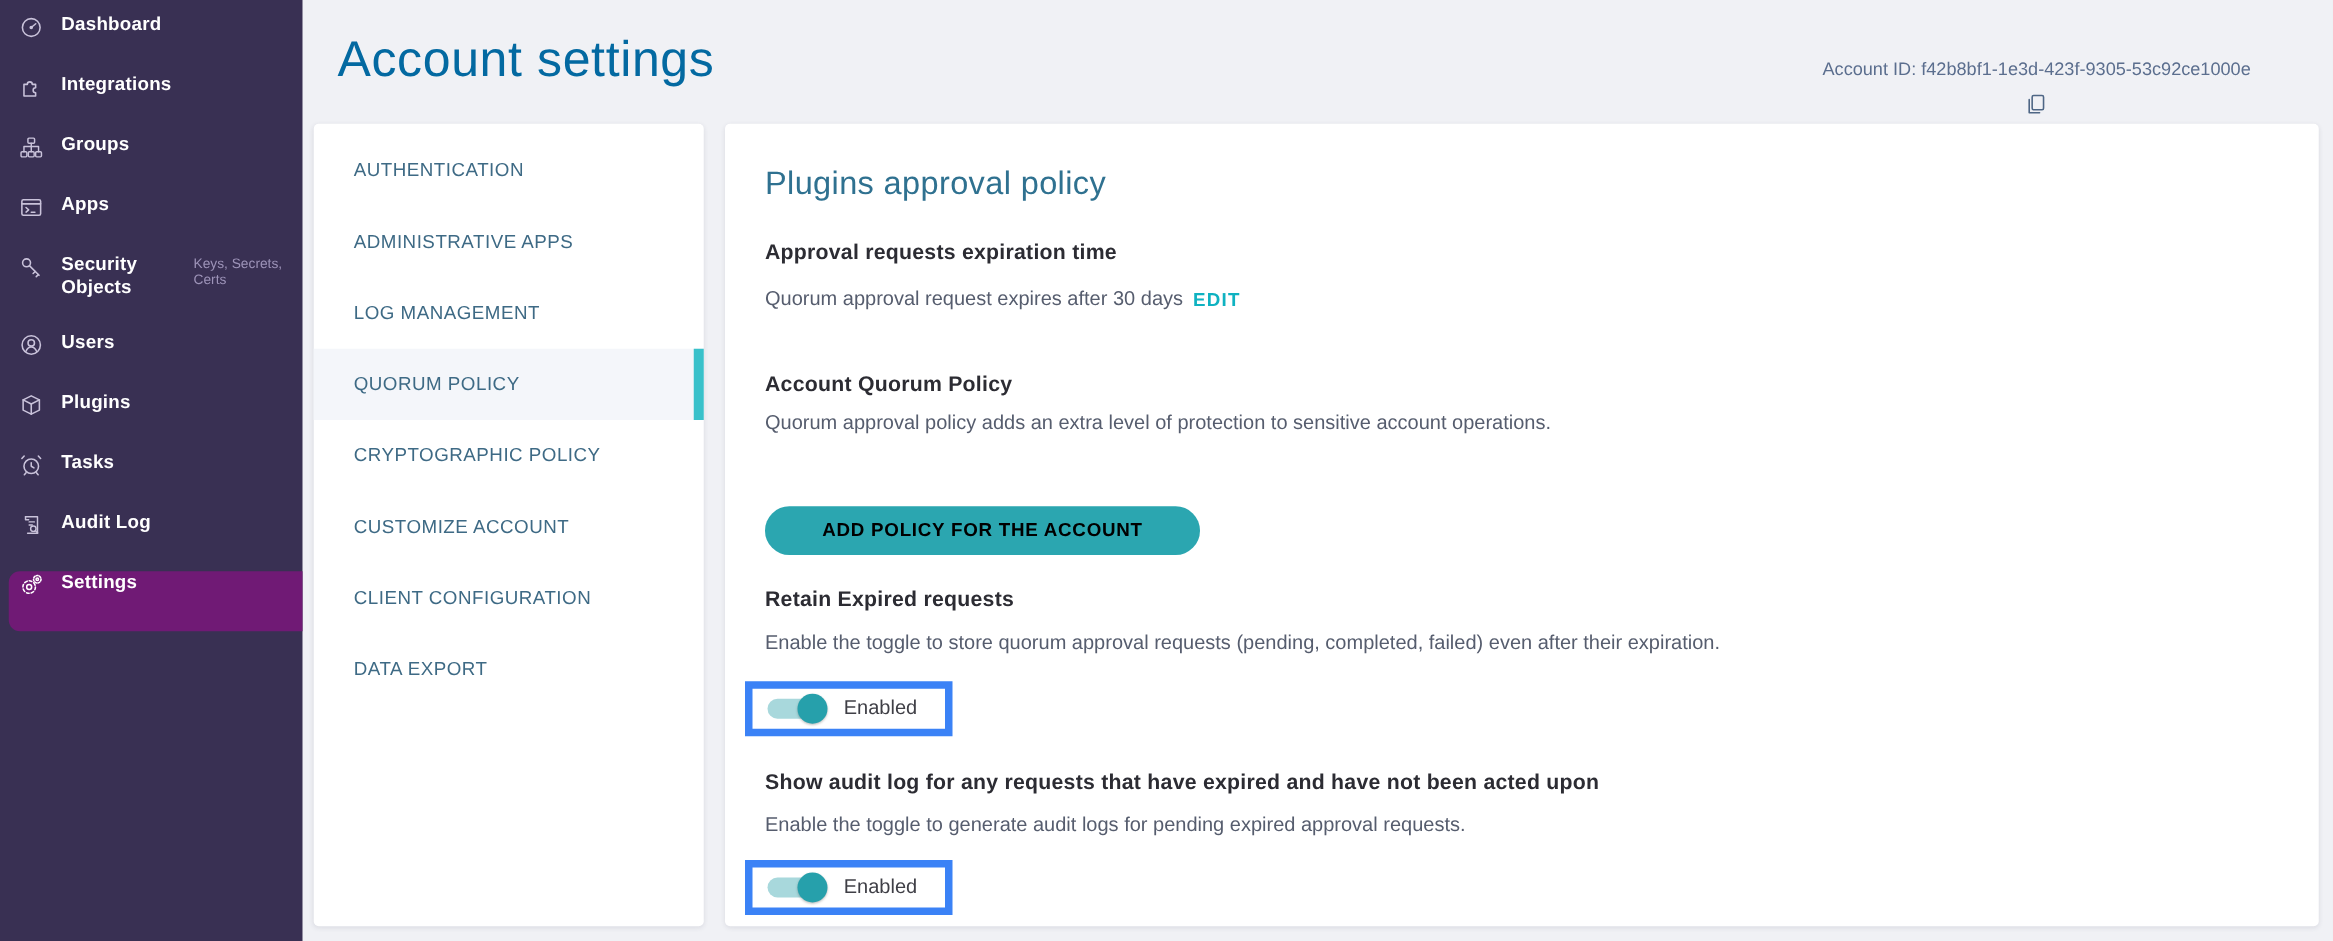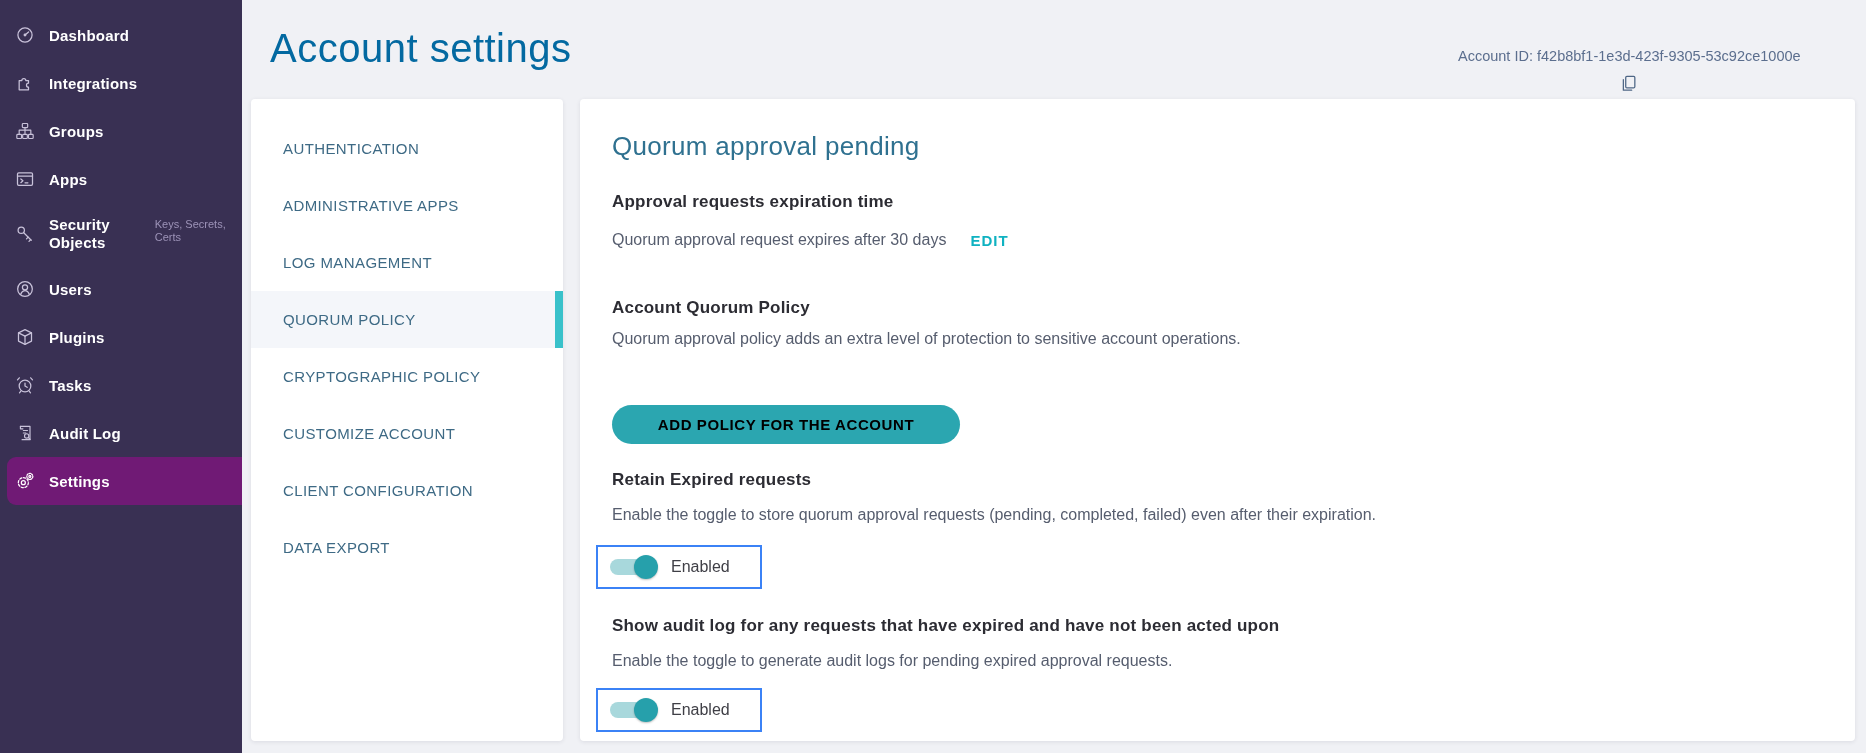--- a/index.html
+++ b/index.html
@@ -3,59 +3,59 @@
 <meta charset="utf-8">
 <style>
   * { margin:0; padding:0; box-sizing:border-box; }
   html,body { background:#e9eaef; }
   body { font-family:"Liberation Sans", sans-serif; }
 
   .frame { position:relative; width:1866px; height:753px; background:#f0f1f5; overflow:hidden; }
 
   
   .sidebar { position:absolute; left:0; top:0; width:242px; height:753px; background:#393053; padding-top:11px; }
-  .side-item { display:flex; align-items:center; gap:13px; height:48px; padding-left:14px; cursor:pointer; }
+  .side-item { display:flex; gap:13px; height:48px; padding-left:14px; cursor:pointer; }
   .side-item.two-line { height:62px; }
   .side-item.active { margin-left:7px; padding-left:7px; background:#701a75; border-radius:9px 0 0 9px; }
   .s-icon { width:22px; height:22px; display:flex; align-items:center; justify-content:center; color:#c9c2da; flex:0 0 22px; }
   .side-item.active .s-icon { color:#ffffff; }
   .s-label { color:#ffffff; font-size:15px; font-weight:700; letter-spacing:.2px; }
   .s-col { display:flex; flex-direction:row; line-height:1.2; }
   .s-sub { color:#9d93b8; font-size:11px; font-weight:400; margin-top:2px; }
 
   
   .page-title { position:absolute; left:270px; top:26px; font-size:40px; font-weight:300; color:#0369a1; letter-spacing:.5px; }
   .account-row { position:absolute; top:48px; left:1458px; display:flex; align-items:center; gap:9px;flex-direction:column; }
   .account-id { color:#5b6e8e; font-size:14.5px; }
   .hdr-icon { width:20px; height:20px; color:#4e6685; cursor:pointer; display:flex; align-items:center; }
 
   
-  .nav-card { position:absolute; left:251px; top:99px; width:312px; height:642px; background:#ffffff; border-radius:4px; box-shadow:0 1px 4px rgba(40,40,70,.10); padding-top:21px; }
+  .nav-card { position:absolute; left:251px; top:99px; width:312px; height:642px; background:#ffffff; border-radius:4px; box-shadow:0 1px 4px rgba(40,40,70,.10); padding-top:9px; }
   .snav-item { position:relative; height:57px; display:flex; align-items:center; padding:0 32px; font-size:15px; color:#3e6a85; letter-spacing:.4px; cursor:pointer; }
   .snav-item.active { background:#f4f6fa; }
   .snav-item.active::after { content:""; position:absolute; right:0; top:0; bottom:0; width:8px; background:#39c1ca; }
 
   
   .content-card { position:absolute; left:580px; top:99px; width:1275px; height:642px; background:#ffffff; border-radius:4px; box-shadow:0 1px 4px rgba(40,40,70,.10); }
   .c-abs { position:absolute; left:32px; }
   .c-heading { top:32px; font-size:26px; font-weight:400; color:#2f7190; letter-spacing:.3px; }
   .sec-title { font-size:17px; font-weight:700; color:#2c2c33; letter-spacing:.2px; }
   .sec-desc  { font-size:16px; color:#565d6e; }
   .t-exp   { top:93px; }
   .d-exp   { top:132px; display:flex; align-items:center; }
-  .edit-link { margin-left:24px; color:#0fb2c1; font-size:15px; font-weight:700; letter-spacing:1px; cursor:pointer; }
+  .edit-link { margin-left:8px; color:#0fb2c1; font-size:15px; font-weight:700; letter-spacing:1px; cursor:pointer; }
   .t-aqp   { top:199px; }
   .d-aqp   { top:231px; }
   .add-btn { top:306px; height:39px; width:348px; border:none; border-radius:20px; background:#2ba6b0; color:#000000; font-family:"Liberation Sans",sans-serif; font-size:15px; font-weight:700; letter-spacing:.6px; cursor:pointer; display:flex; align-items:center; justify-content:center; }
   .t-ret   { top:371px; }
   .d-ret   { top:407px; }
   .t-aud   { top:517px; }
   .d-aud   { top:553px; }
 
-  .hl-box { position:absolute; left:16px; width:166px; height:44px; border:2px solid #3b82f6; display:flex; align-items:center; padding-left:12px; gap:15px; }
+  .hl-box { position:absolute; left:16px; width:166px; height:44px; border:6px solid #3b82f6; display:flex; align-items:center; padding-left:12px; gap:15px; }
   .box-1 { top:446px; }
   .box-2 { top:589px; }
 
   .switch { position:relative; width:46px; height:24px; cursor:pointer; flex:0 0 46px; }
   .track  { position:absolute; left:0; top:4px; width:44px; height:16px; border-radius:8px; background:#a8d8dc; }
   .knob   { position:absolute; right:-2px; top:0; width:24px; height:24px; border-radius:50%; background:#26a0ab; box-shadow:0 1px 2px rgba(0,0,0,.25); }
   .toggle-label { font-size:16px; color:#3f3f46; }
 
   svg { display:block; }
 </style>
@@ -211,21 +211,21 @@
     <div class="snav-item">LOG MANAGEMENT</div>
     <div class="snav-item active">QUORUM POLICY</div>
     <div class="snav-item">CRYPTOGRAPHIC POLICY</div>
     <div class="snav-item">CUSTOMIZE ACCOUNT</div>
     <div class="snav-item">CLIENT CONFIGURATION</div>
     <div class="snav-item">DATA EXPORT</div>
   </div>
 
   <div class="content-card">
 
-    <div class="c-abs c-heading">Quorum approval pending</div>
+    <div class="c-abs c-heading">Plugins approval policy</div>
 
     <div class="c-abs sec-title t-exp">Approval requests expiration time</div>
     <div class="c-abs d-exp">
       <span class="sec-desc">Quorum approval request expires after 30 days</span>
       <span class="edit-link">EDIT</span>
     </div>
 
     <div class="c-abs sec-title t-aqp">Account Quorum Policy</div>
     <div class="c-abs sec-desc d-aqp">Quorum approval policy adds an extra level of protection to sensitive account operations.</div>
 

